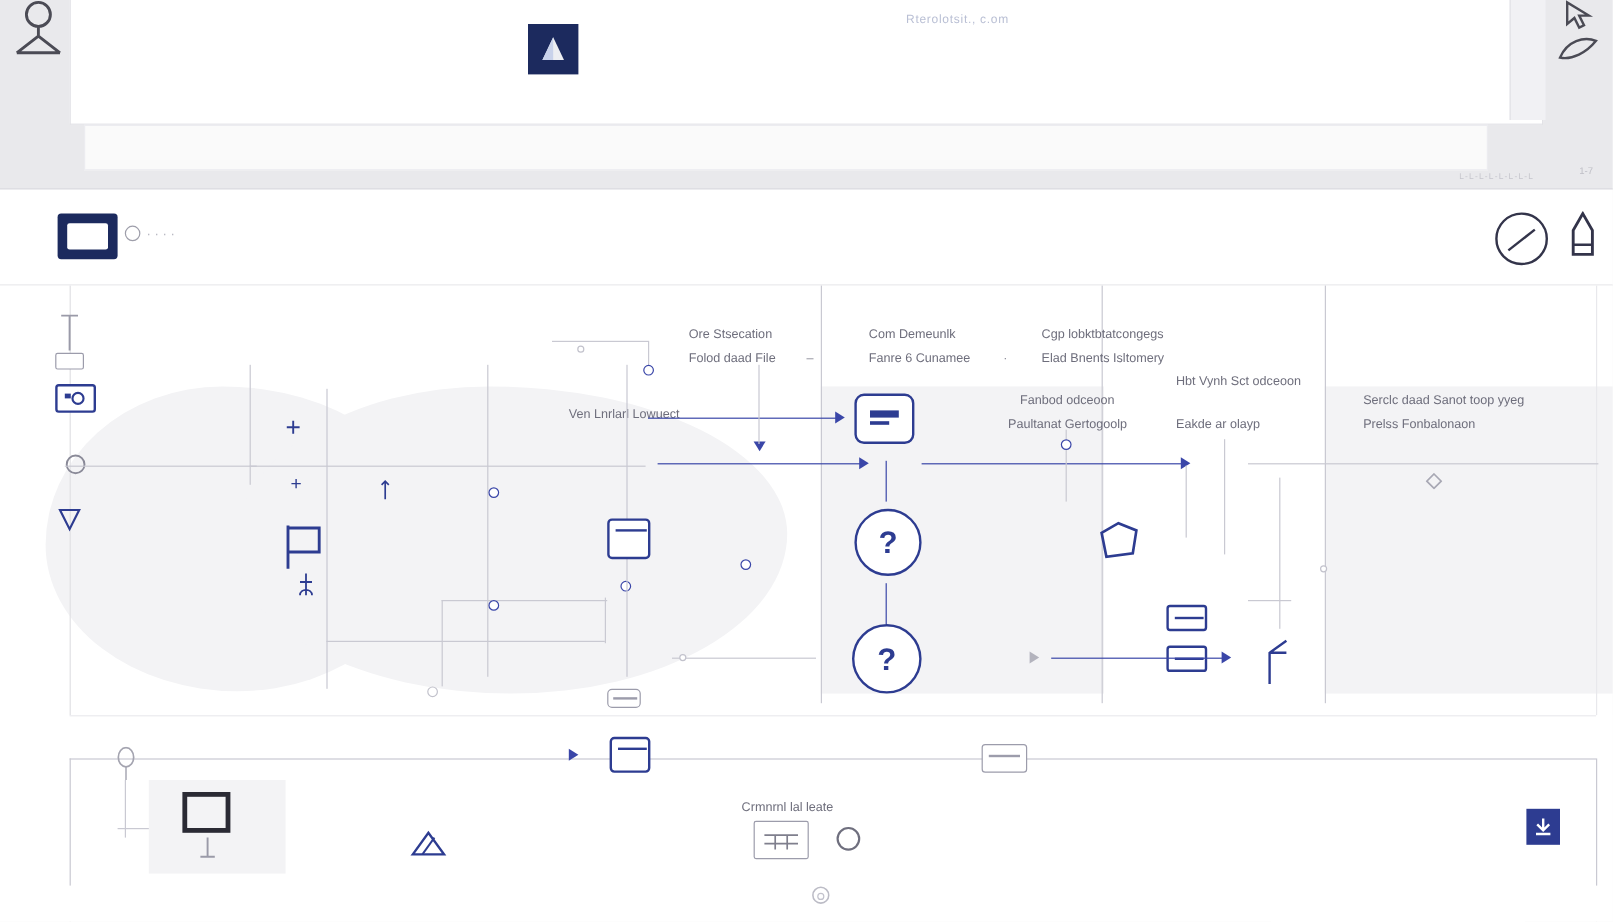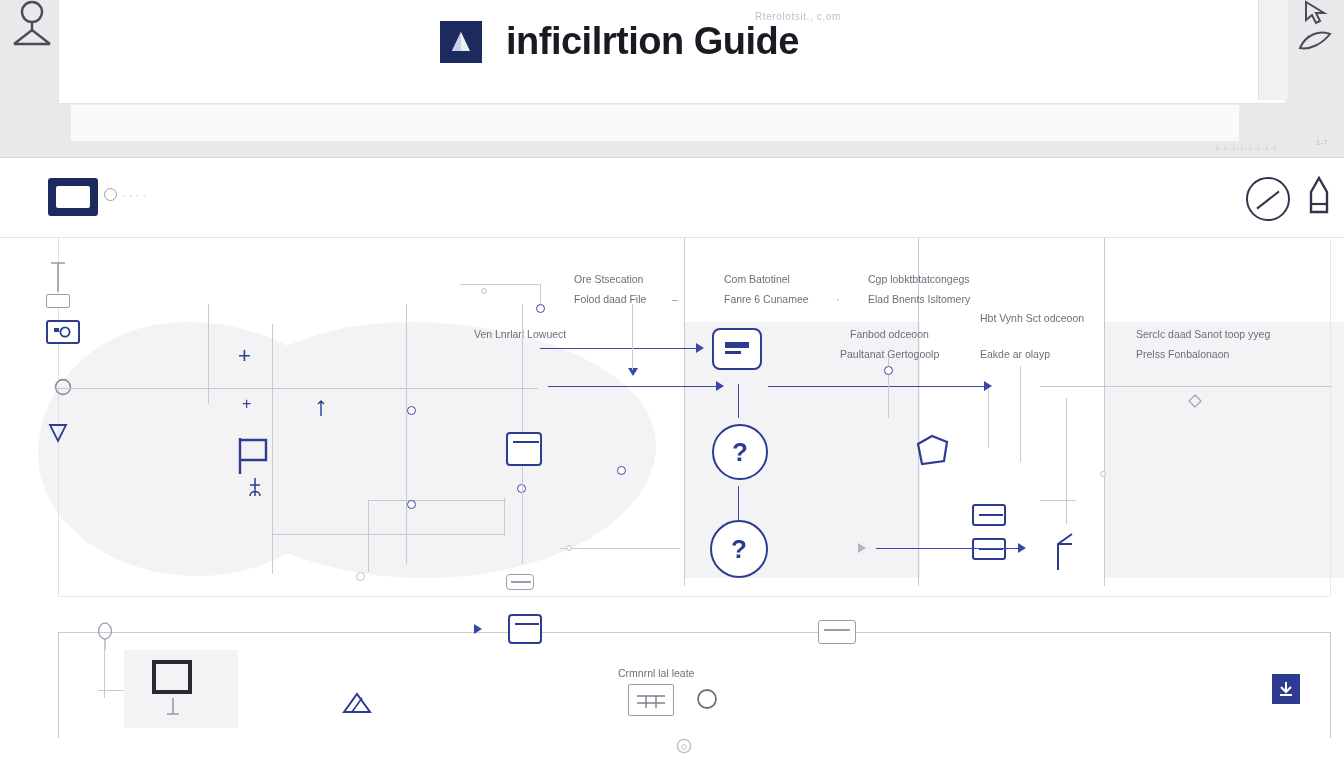--- a/index.html
+++ b/index.html
@@ -277,21 +277,20 @@
     <div class="header-card"></div>
     <div class="header-right-stub"></div>
 
     <div class="title-row">
       <div class="title-logo">
         <svg width="26" height="26" viewBox="0 0 26 26">
           <path d="M13 3 L22 22 L4 22 Z" fill="#ffffff" opacity="0.92"></path>
           <path d="M13 3 L13 22 L4 22 Z" fill="#c9d2ea"></path>
         </svg>
       </div>
-      <div class="title-text">inficilrtion Guide</div>
     </div>
 
     <div class="subcard"></div>
     <div class="subcard-text">Rterolotsit., c.om</div>
     <div class="header-tick">L-L-L-L-L-L-L-L</div>
     <div class="header-corner-tick">1-7</div>
 
     <div class="clip-glyph-r1">
       <svg width="30" height="26" viewBox="0 0 30 26">
         <path d="M4 2 L4 20 L10 15 L14 23 L18 21 L14 13 L22 13 Z" fill="none" stroke="#4b4b55" stroke-width="2"></path>
@@ -364,24 +363,24 @@
     </div>
 
 
     <div class="hline" style="left:460px; top:46px; width:80px;"></div>
     <div class="dot grey sm" style="left:481px; top:50px;"></div>
     <div class="vline" style="left:540px; top:46px; height:22px;"></div>
     <div class="dot" style="left:536px; top:66px;"></div>
 
     <div class="note" style="left:574px; top:34px;">Ore  Stsecation</div>
     <div class="note" style="left:574px; top:54px;">Folod daad File</div>
-    <div class="note" style="left:474px; top:89px;">Ven Lnrlarl Lowuect</div>
+    <div class="note" style="left:474px; top:100px;">Ven Lnrlarl Lowuect</div>
     <span class="note dim" style="left:672px; top:54px;">–</span>
 
-    <div class="note" style="left:724px; top:34px;">Com  Batotinel</div>
+    <div class="note" style="left:724px; top:34px;">Com  Demeunlk</div>
     <div class="note" style="left:724px; top:54px;">Fanre  6 Cunamee</div>
     <span class="note dim" style="left:836px; top:54px;">·</span>
 
     <div class="note" style="left:868px; top:34px;">Cgp lobktbtatcongegs</div>
     <div class="note" style="left:868px; top:54px;">Elad Bnents  Isltomery</div>
     <div class="note" style="left:850px; top:89px;">Fanbod  odceoon</div>
     <div class="note" style="left:840px; top:109px;">Paultanat Gertogoolp</div>
 
     <div class="note" style="left:980px; top:73px;">Hbt  Vynh  Sct odceoon</div>
     <div class="note" style="left:980px; top:109px;">Eakde ar  olayp</div>

